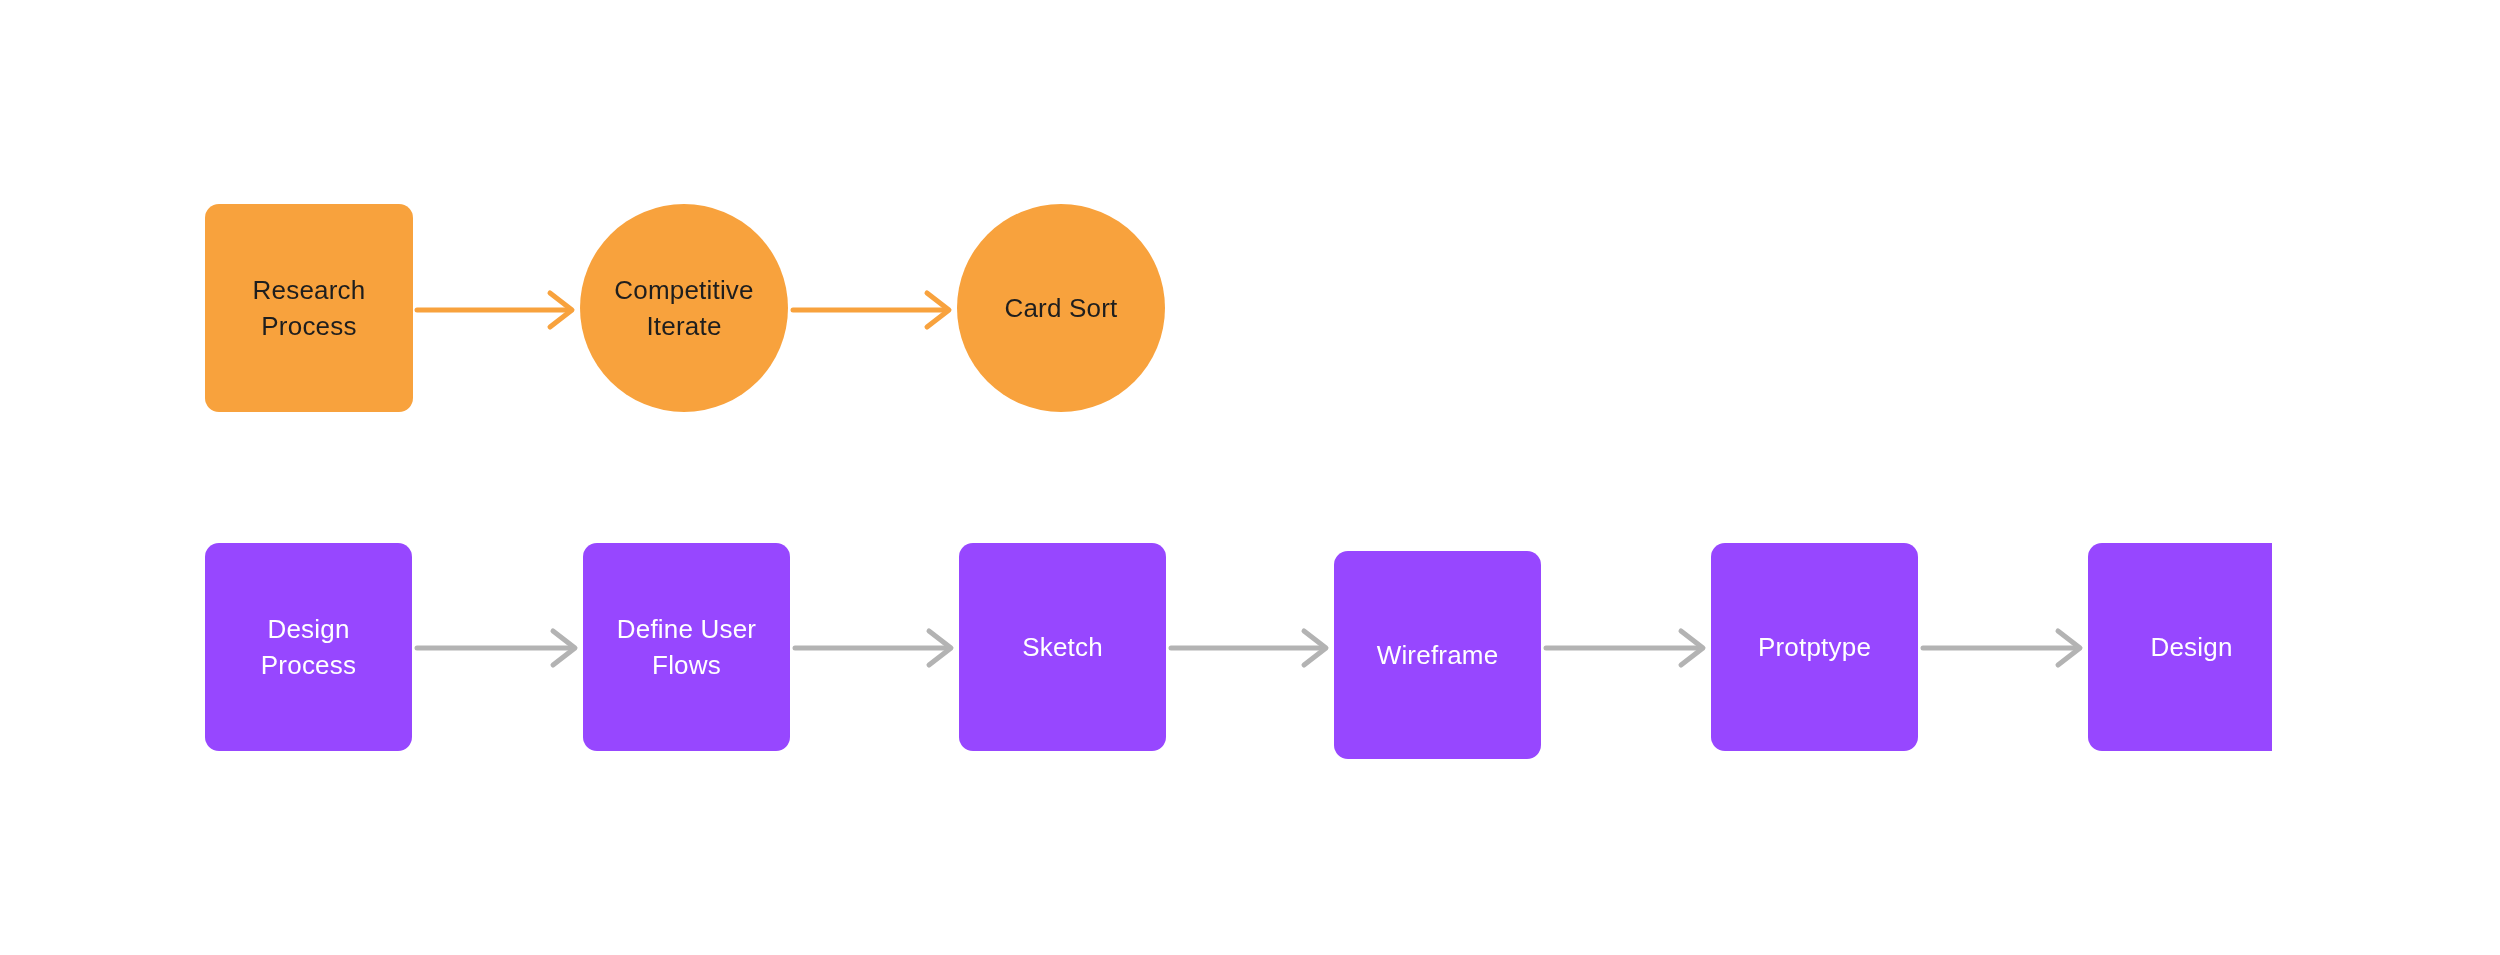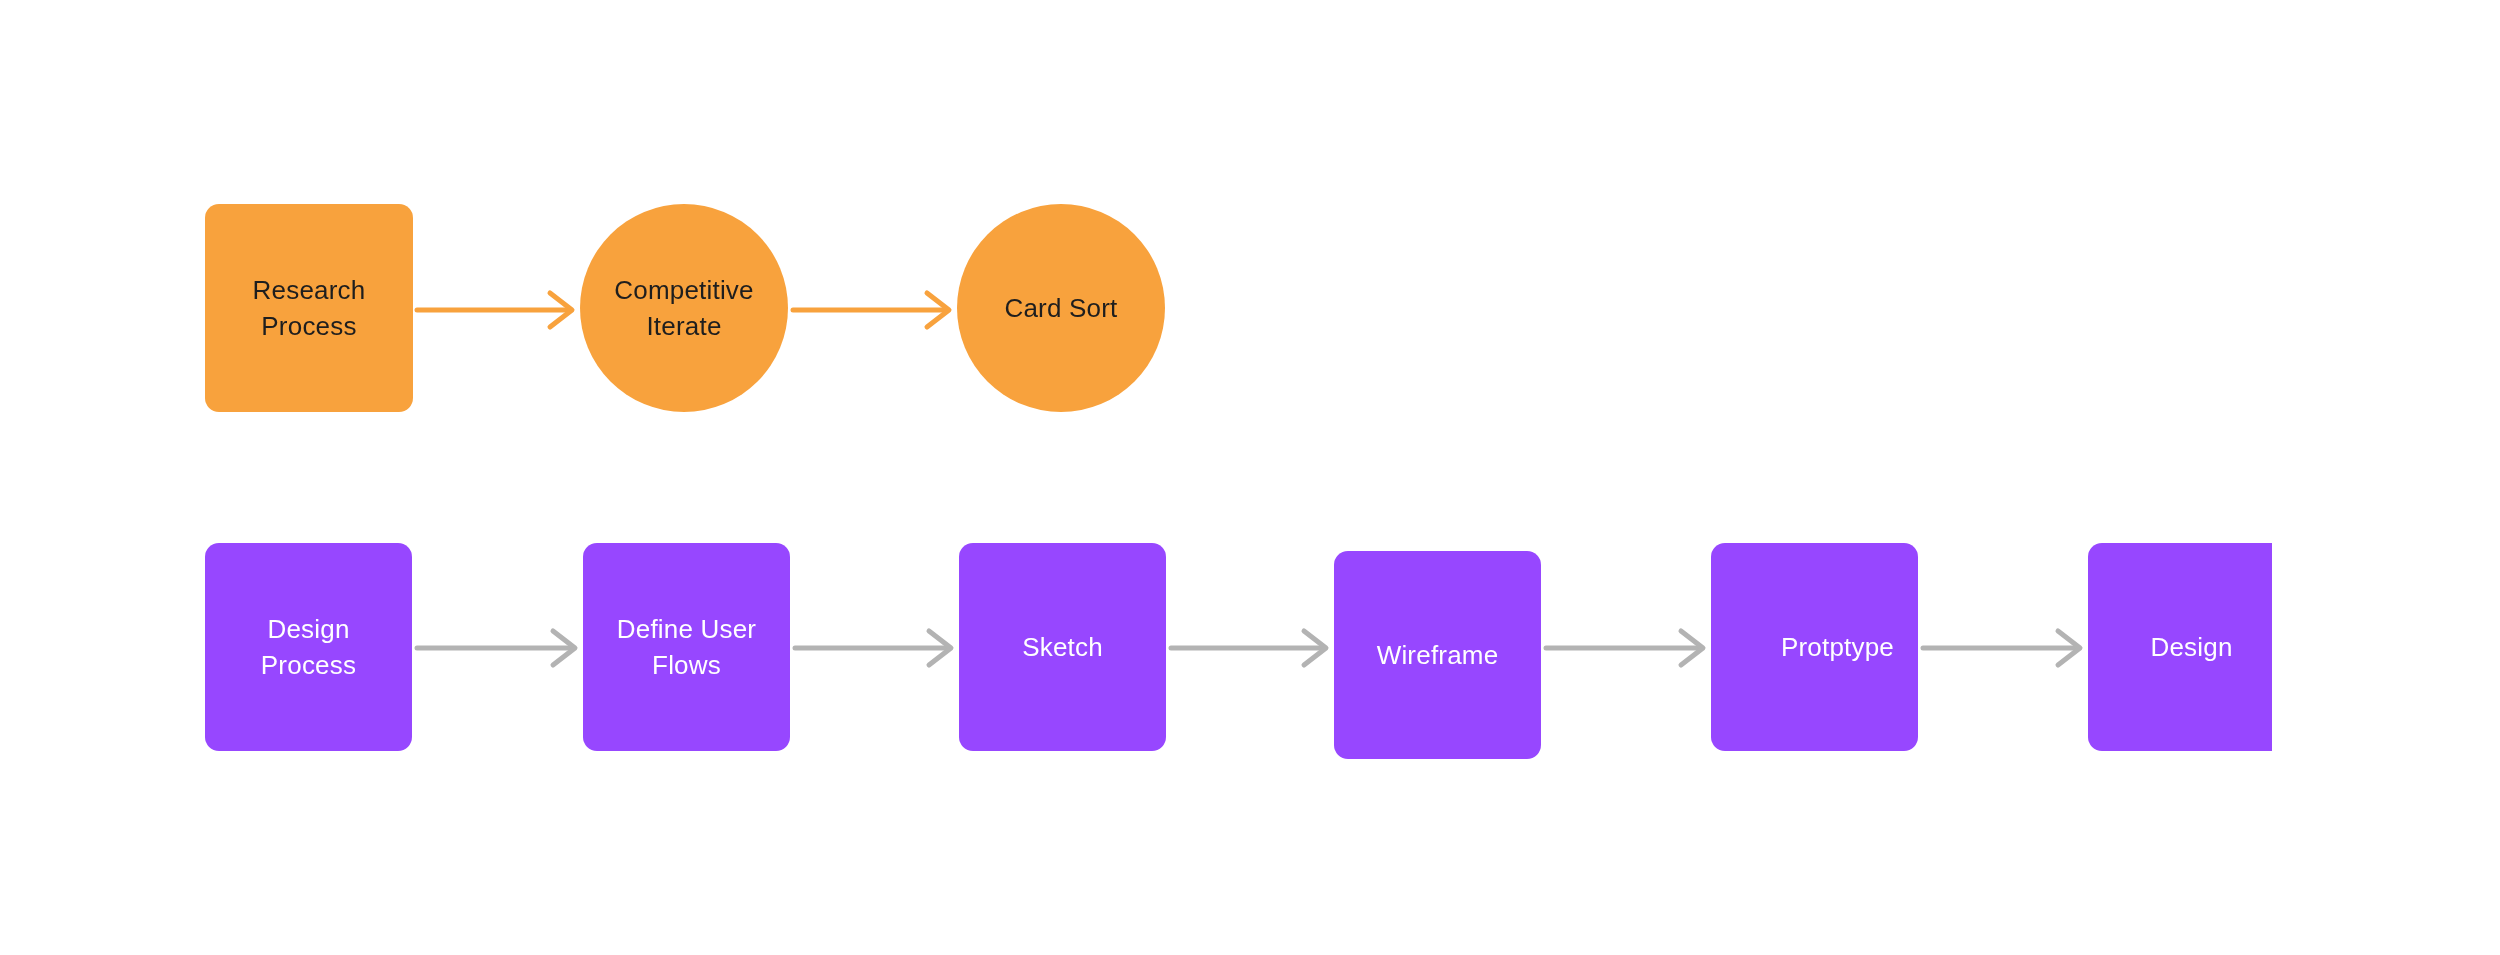--- a/index.html
+++ b/index.html
@@ -128,21 +128,21 @@
 
   <div class="node shape-square-purple" style="left:1334px; top:543px;margin-top:8px;">
     <span class="node-label">Wireframe</span>
   </div>
 
   <svg class="connector connector-gray" style="left:1546px; top:628px;" width="161" height="40" xmlns="http://www.w3.org/2000/svg">
     <line x1="0" y1="20" x2="154" y2="20"></line>
     <polyline points="135,3 157,20 135,37"></polyline>
   </svg>
 
-  <div class="node shape-square-purple" style="left:1711px; top:543px;justify-content:flex-end;">
+  <div class="node shape-square-purple" style="left:1711px; top:543px;">
     <span class="node-label">Protptype</span>
   </div>
 
   <svg class="connector connector-gray" style="left:1923px; top:628px;" width="161" height="40" xmlns="http://www.w3.org/2000/svg">
     <line x1="0" y1="20" x2="154" y2="20"></line>
     <polyline points="135,3 157,20 135,37"></polyline>
   </svg>
 
   <div class="node shape-square-purple" style="left:2088px; top:543px;">
     <span class="node-label">Design</span>

